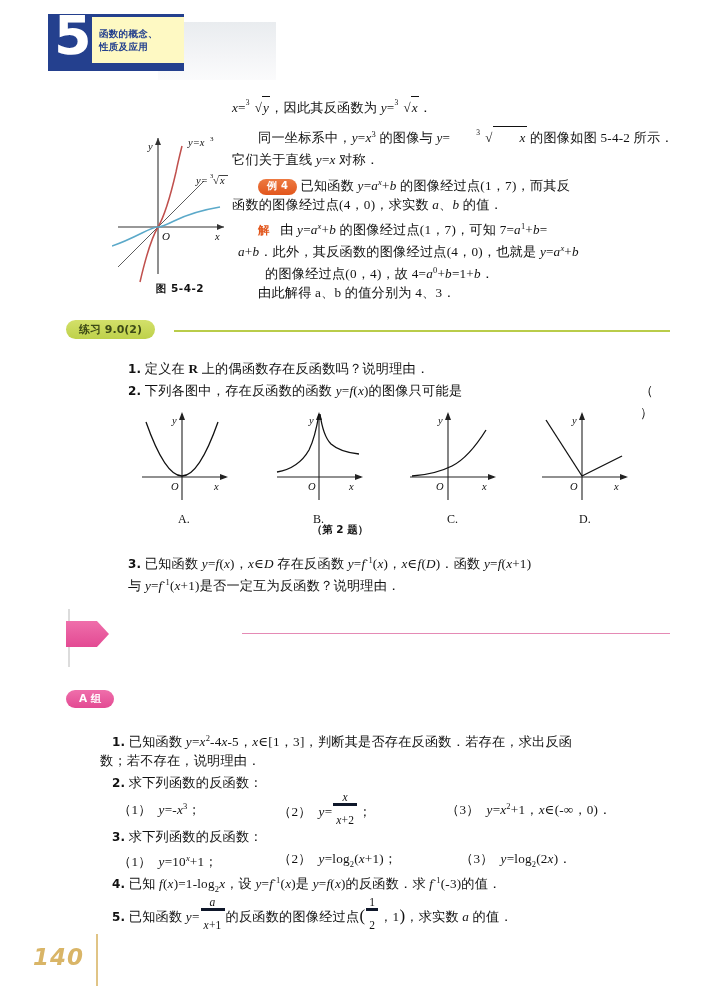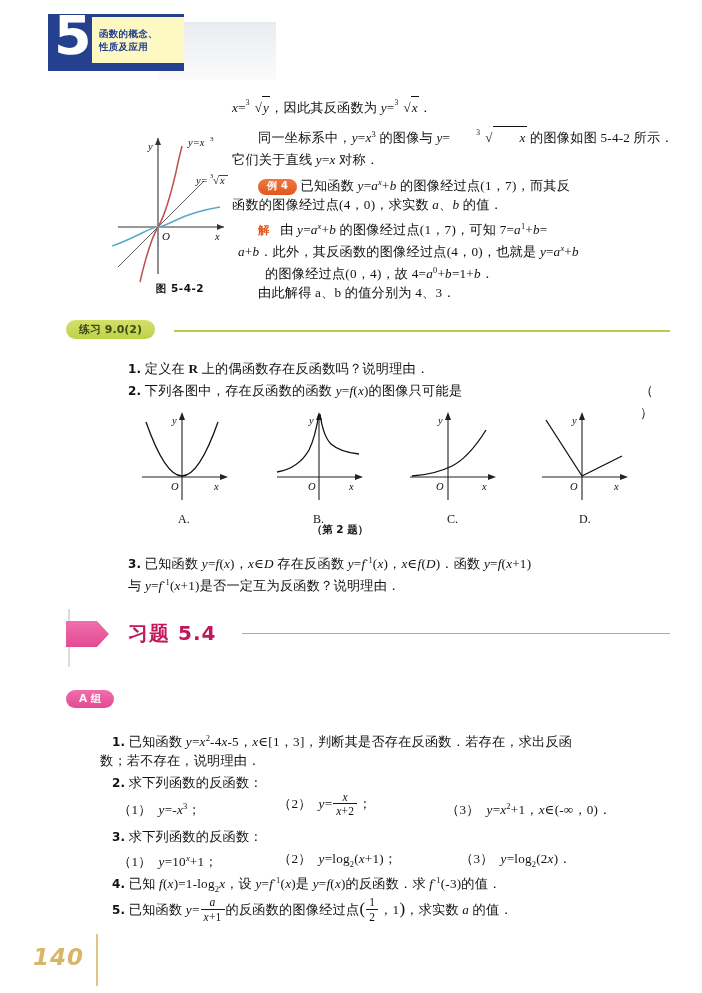--- a/index.html
+++ b/index.html
@@ -125,21 +125,21 @@
     display: inline-block;
     vertical-align: middle;
     text-align: center;
     font-size: 11.5px;
     line-height: 12.5px;
     margin: 0 1px;
     position: relative;
     top: -0.5px;
   }
   .frac .top { display: block; padding: 0 3px; }
-  .frac .bot { display: block; border-top: 1px solid #0f172a; padding: 1px 3px; }
+  .frac .bot { display: block; border-top: 3px solid #0f172a; padding: 8px 3px; }
 
   
   .badge-example {
     display: inline-block;
     background: #e8622a;
     background: linear-gradient(180deg,#ed7a42 0%, #e2561c 100%);
     color: #ffffff;
     font-family: "DejaVu Sans", sans-serif;
     font-size: 10px;
     font-weight: bold;
@@ -466,21 +466,20 @@
   <b class="qn">3.</b>
   已知函数 <i class="v">y</i>=<i class="v">f</i>(<i class="v">x</i>)，<i class="v">x</i>∈<i class="v">D</i> 存在反函数 <i class="v">y</i>=<i class="v">f</i><sup class="en">-1</sup>(<i class="v">x</i>)，<i class="v">x</i>∈<i class="v">f</i>(<i class="v">D</i>)．函数 <i class="v">y</i>=<i class="v">f</i>(<i class="v">x</i>+1)
 </div>
 <div class="body-text" style="left:128px; top:572px; width:552px;">
   与 <i class="v">y</i>=<i class="v">f</i><sup class="en">-1</sup>(<i class="v">x</i>+1)是否一定互为反函数？说明理由．
 </div>
 
 <div id="exercise-header">
   <div id="exercise-leftbar"></div>
   <div id="exercise-arrow"></div>
-  <div id="exercise-title">习题 5.4</div>
   <div id="exercise-rule"></div>
 </div>
 <div id="group-badge">A 组</div>
 
 <div class="body-text" style="left:112px; top:728px; width:566px;">
   <b class="qn">1.</b>
   已知函数 <i class="v">y</i>=<i class="v">x</i><sup class="en">2</sup>-4<i class="v">x</i>-5，<i class="v">x</i>∈[1，3]，判断其是否存在反函数．若存在，求出反函
 </div>
 <div class="body-text" style="left:100px; top:750px; width:566px;">数；若不存在，说明理由．</div>
 

